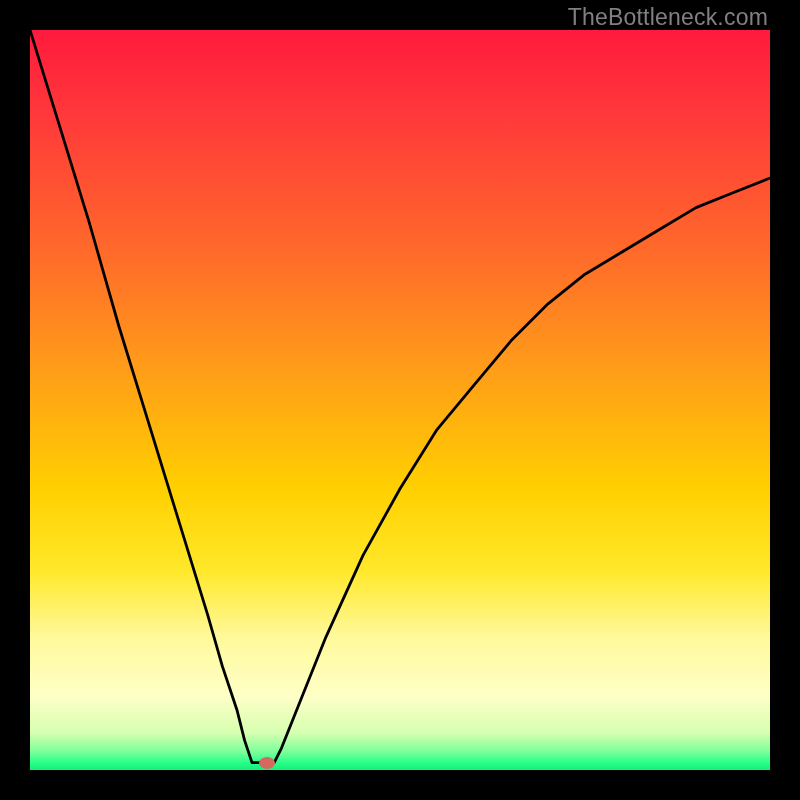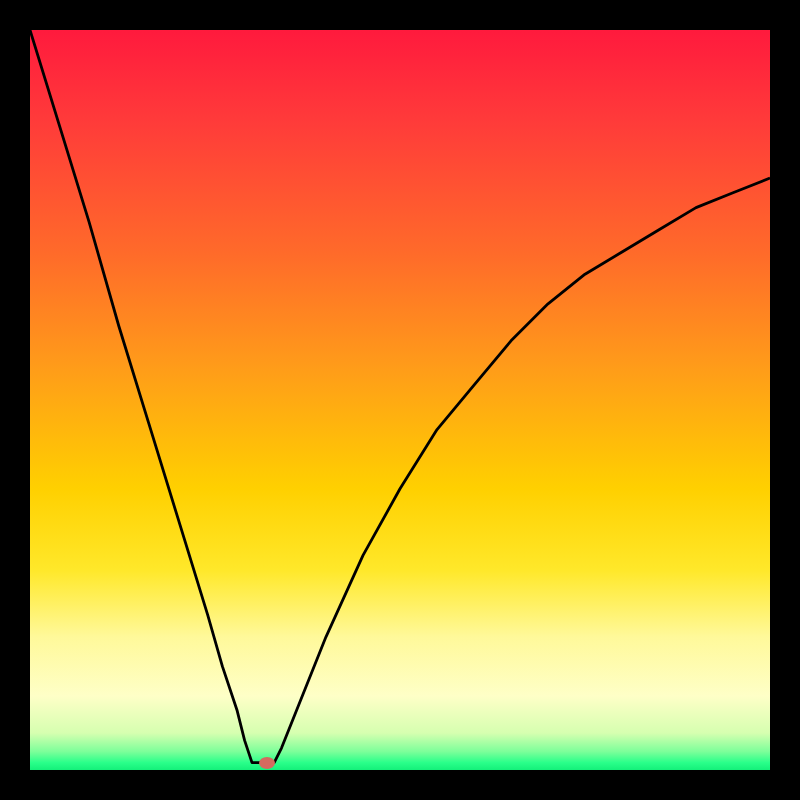--- a/index.html
+++ b/index.html
@@ -62,20 +62,21 @@
     color: #808080;
     font-size: 23px;
     letter-spacing: 0.2px;
   }
 </style>
 </head>
 <body>
 
 <div class="frame">
 
+  <div class="watermark">TheBottleneck.com</div>
 
   <div class="plot-area">
     <div class="gradient-bg"></div>
 
     <svg class="curve-svg" viewBox="0 0 740 740" preserveAspectRatio="none">
       <path fill="none" stroke="#000000" stroke-width="2.8" stroke-linejoin="round" d="M0.0 0.0 L29.6 96.2 L59.2 192.4 L88.8 296.0 L118.4 392.2 L148.0 488.4 L177.6 584.6 L192.4 636.4 L207.2 680.8 L214.6 710.4 L222.0 732.6 L236.8 732.6 L244.2 732.6 L251.6 717.8 L266.4 680.8 L296.0 606.8 L333.0 525.4 L370.0 458.8 L407.0 399.6 L444.0 355.2 L481.0 310.8 L518.0 273.8 L555.0 244.2 L592.0 222.0 L629.0 199.8 L666.0 177.6 L703.0 162.8 L740.0 148.0"></path>
     </svg>
 
     <div class="marker-dot" style="left: 236.8px; top: 732.6px; background: rgb(212, 106, 95);"></div>
   </div>

